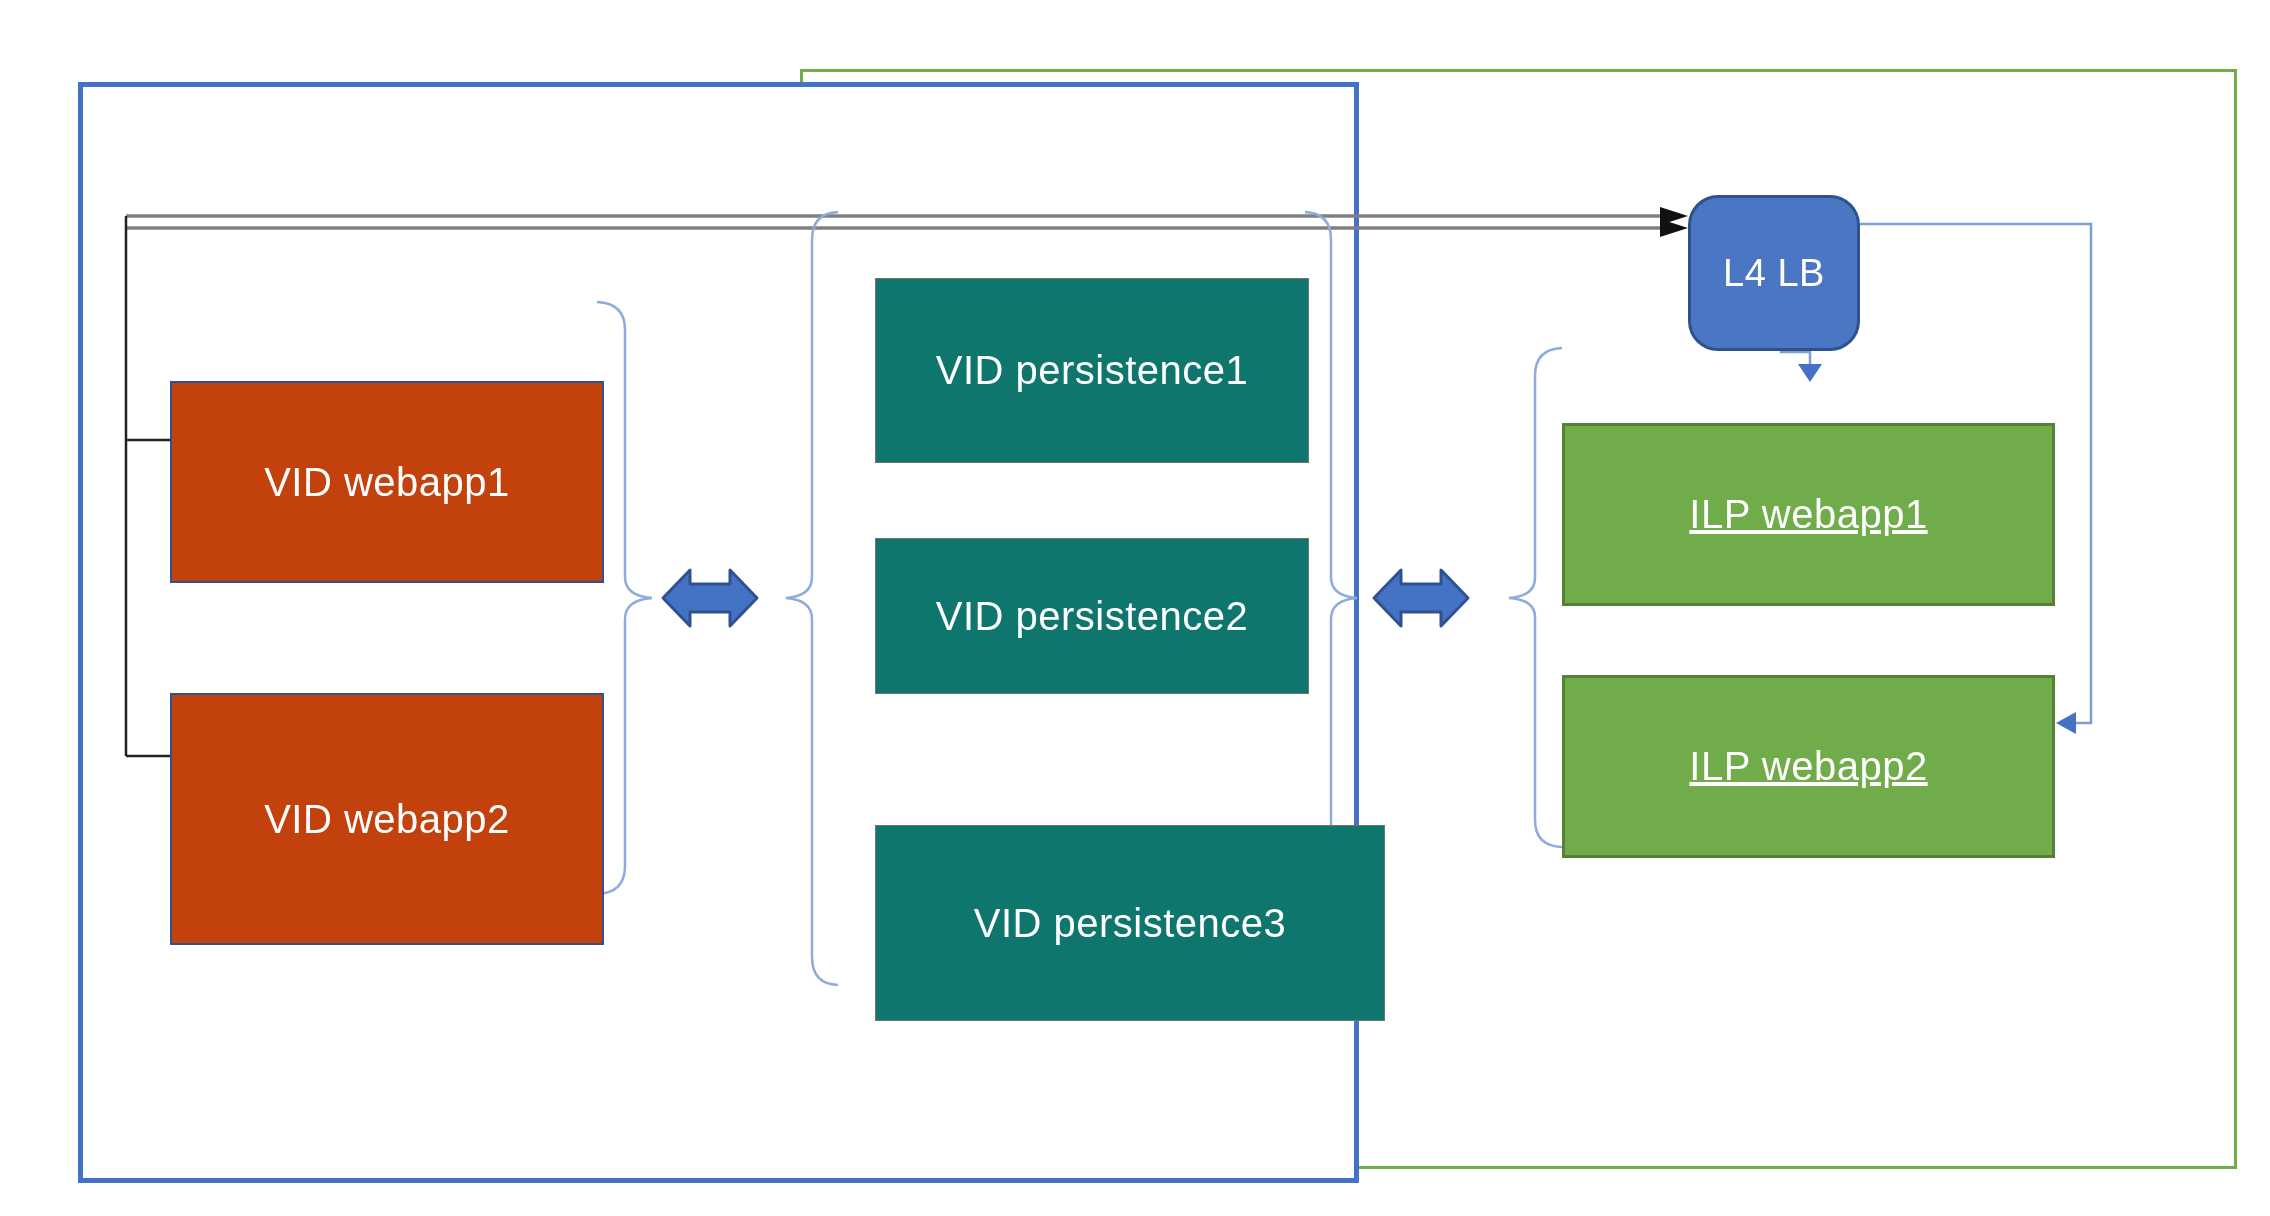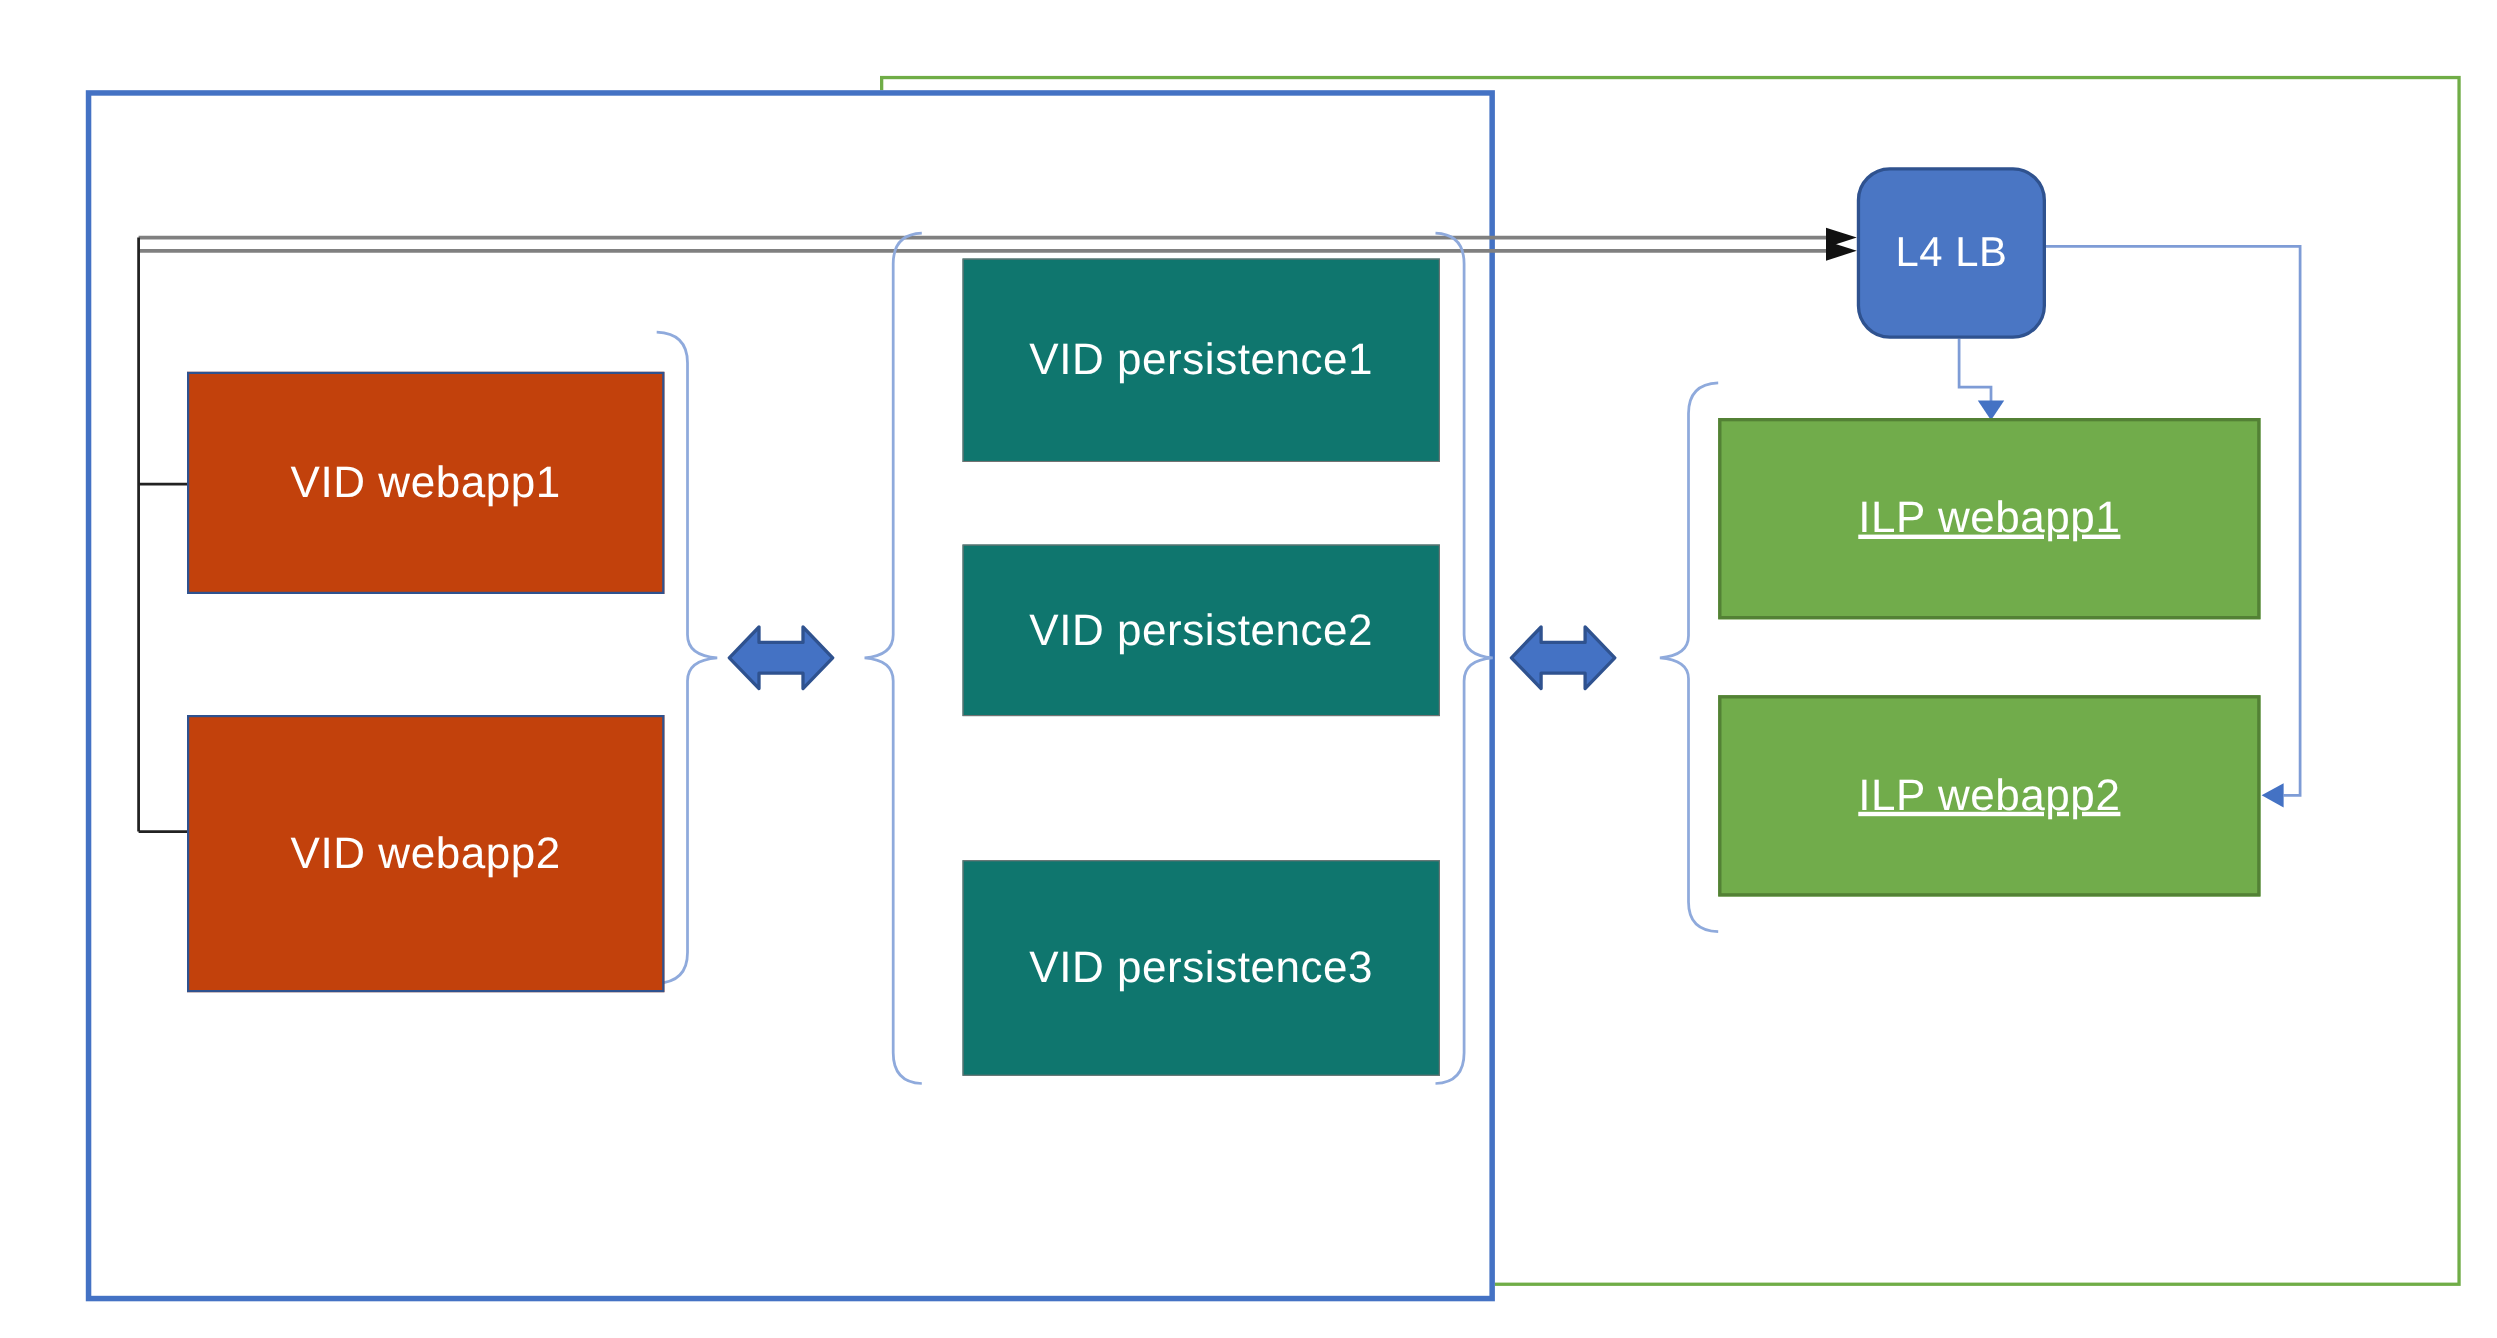--- a/index.html
+++ b/index.html
@@ -39,20 +39,21 @@
   .node {
     position: absolute;
     box-sizing: border-box;
     display: flex;
     align-items: center;
     justify-content: center;
     color: #ffffff;
     font-size: 40px;
     letter-spacing: 0.5px;
     text-align: center;
+    margin-top: 43px;
   }
   .node-blue   { background: #c2410c; border: 2px solid #2F528F; }
   .node-orange { background: #0f766e; border: 1px solid #737373; }
   .node-green  { background: #71AC4B; border: 3px solid #538135; text-decoration: underline; }
   .node-lb {
     background: #4A76C4;
     border: 3px solid #2F528F;
     border-radius: 30px;
     font-size: 38px;
   }
@@ -101,21 +102,21 @@
   </div>
 
   <div class="node node-orange" style="left:875px; top:235px; width:434px; height:185px;">
     <span>VID persistence1</span>
   </div>
 
   <div class="node node-orange" style="left:875px; top:495px; width:434px; height:156px;">
     <span>VID persistence2</span>
   </div>
 
-  <div class="node node-orange" style="left:875px; top:782px; width:434px; height:196px;">
+  <div class="node node-orange" style="left:875px; top:782px; width:510px; height:196px;">
     <span>VID persistence3</span>
   </div>
 
   <div class="node node-lb" style="left:1688px; top:152px; width:172px; height:156px;">
     <span>L4 LB</span>
   </div>
 
   <div class="node node-green" style="left:1562px; top:380px; width:493px; height:183px;">
     <span>ILP webapp1</span>
   </div>

